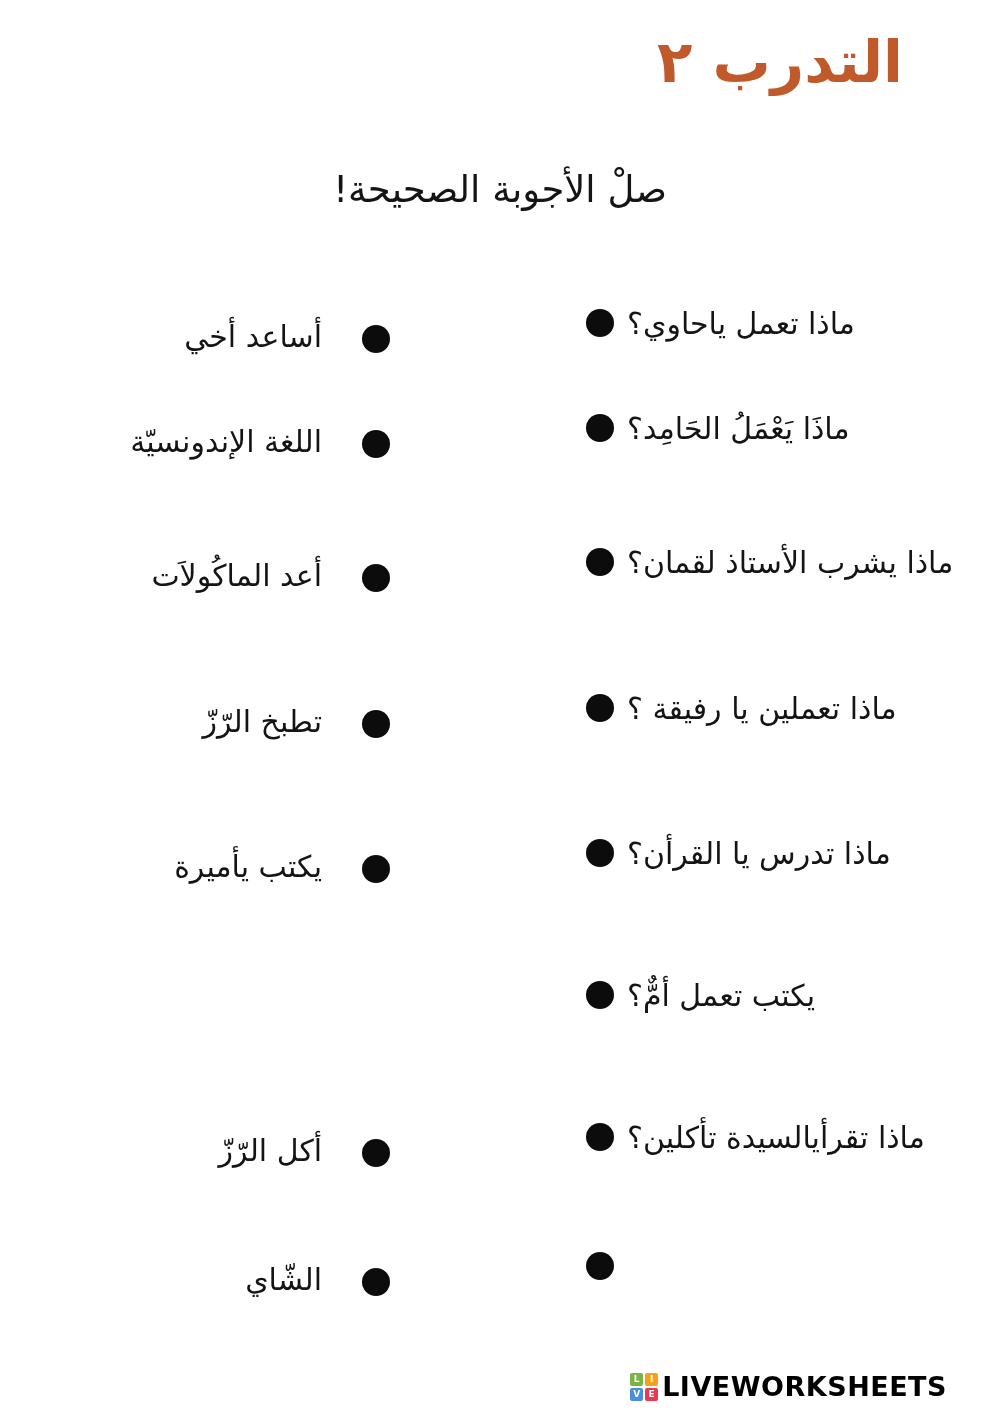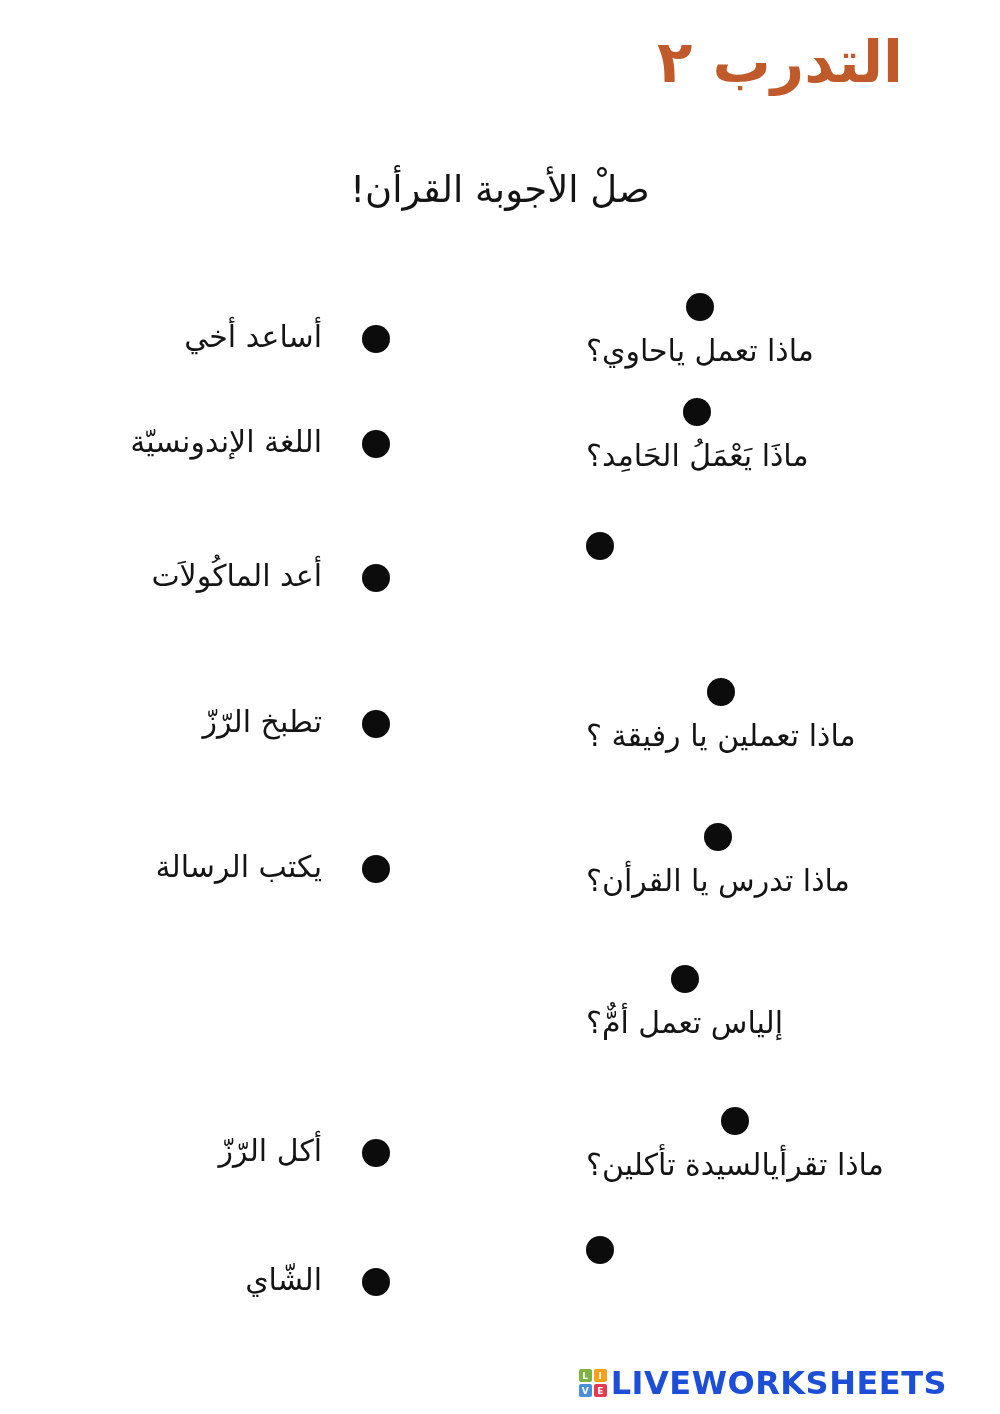--- a/index.html
+++ b/index.html
@@ -42,21 +42,20 @@
     left: 0;
     width: 100%;
     height: 60px;
   }
   .cell {
     position: absolute;
     top: 0;
     height: 60px;
     display: flex;
     align-items: center;
-    flex-direction: column;
   }
   .answer-cell {
     right: 610px;
     flex-direction: row;
     gap: 40px;
     align-items: flex-end;
   }
   .question-cell {
     left: 586px;
     gap: 13px;
@@ -96,34 +95,34 @@
     color: #ffffff;
     font-size: 9px;
     font-weight: 700;
     border-radius: 2px;
   }
   .sq-l { background: #7cb342; }
   .sq-i { background: #f5a11b; }
   .sq-v { background: #4a90d9; }
   .sq-e { background: #e63a50; }
   .brand-text {
-    font-size: 32px;
+    font-size: 27px;
     font-weight: 700;
     letter-spacing: 0.5px;
-    color: #1d4ed8;
+    color: #000000;
   }
 </style>
 </head>
 <body>
 
 <div class="page">
 
   <h1 class="title" dir="rtl">التدرب ٢</h1>
 
-  <h2 class="subtitle" dir="rtl">صلْ الأجوبة القرأن!</h2>
+  <h2 class="subtitle" dir="rtl">صلْ الأجوبة الصحيحة!</h2>
 
   <div>
 
     <div class="row" style="top:293px">
       <div class="cell answer-cell">
         <span class="item-text" dir="rtl">أساعد أخي</span>
         <span class="dot"></span>
       </div>
       <div class="cell question-cell">
         <span class="dot"></span>
@@ -142,49 +141,50 @@
       </div>
     </div>
 
     <div class="row" style="top:532px">
       <div class="cell answer-cell">
         <span class="item-text" dir="rtl">أعد الماكُولاَت</span>
         <span class="dot"></span>
       </div>
       <div class="cell question-cell">
         <span class="dot"></span>
+        <span class="item-text" dir="rtl">ماذا يشرب الأستاذ لقمان؟</span>
       </div>
     </div>
 
     <div class="row" style="top:678px">
       <div class="cell answer-cell">
         <span class="item-text" dir="rtl">تطبخ الرّزّ</span>
         <span class="dot"></span>
       </div>
       <div class="cell question-cell">
         <span class="dot"></span>
         <span class="item-text" dir="rtl">ماذا تعملين يا رفيقة ؟</span>
       </div>
     </div>
 
     <div class="row" style="top:823px">
       <div class="cell answer-cell">
-        <span class="item-text" dir="rtl">يكتب الرسالة</span>
+        <span class="item-text" dir="rtl">يكتب يأميرة</span>
         <span class="dot"></span>
       </div>
       <div class="cell question-cell">
         <span class="dot"></span>
         <span class="item-text" dir="rtl">ماذا تدرس يا القرأن؟</span>
       </div>
     </div>
 
     <div class="row" style="top:965px">
       <div class="cell question-cell">
         <span class="dot"></span>
-        <span class="item-text" dir="rtl">إلياس تعمل أمٌّ؟</span>
+        <span class="item-text" dir="rtl">يكتب تعمل أمٌّ؟</span>
       </div>
     </div>
 
     <div class="row" style="top:1107px">
       <div class="cell answer-cell">
         <span class="item-text" dir="rtl">أكل الرّزّ</span>
         <span class="dot"></span>
       </div>
       <div class="cell question-cell">
         <span class="dot"></span>

